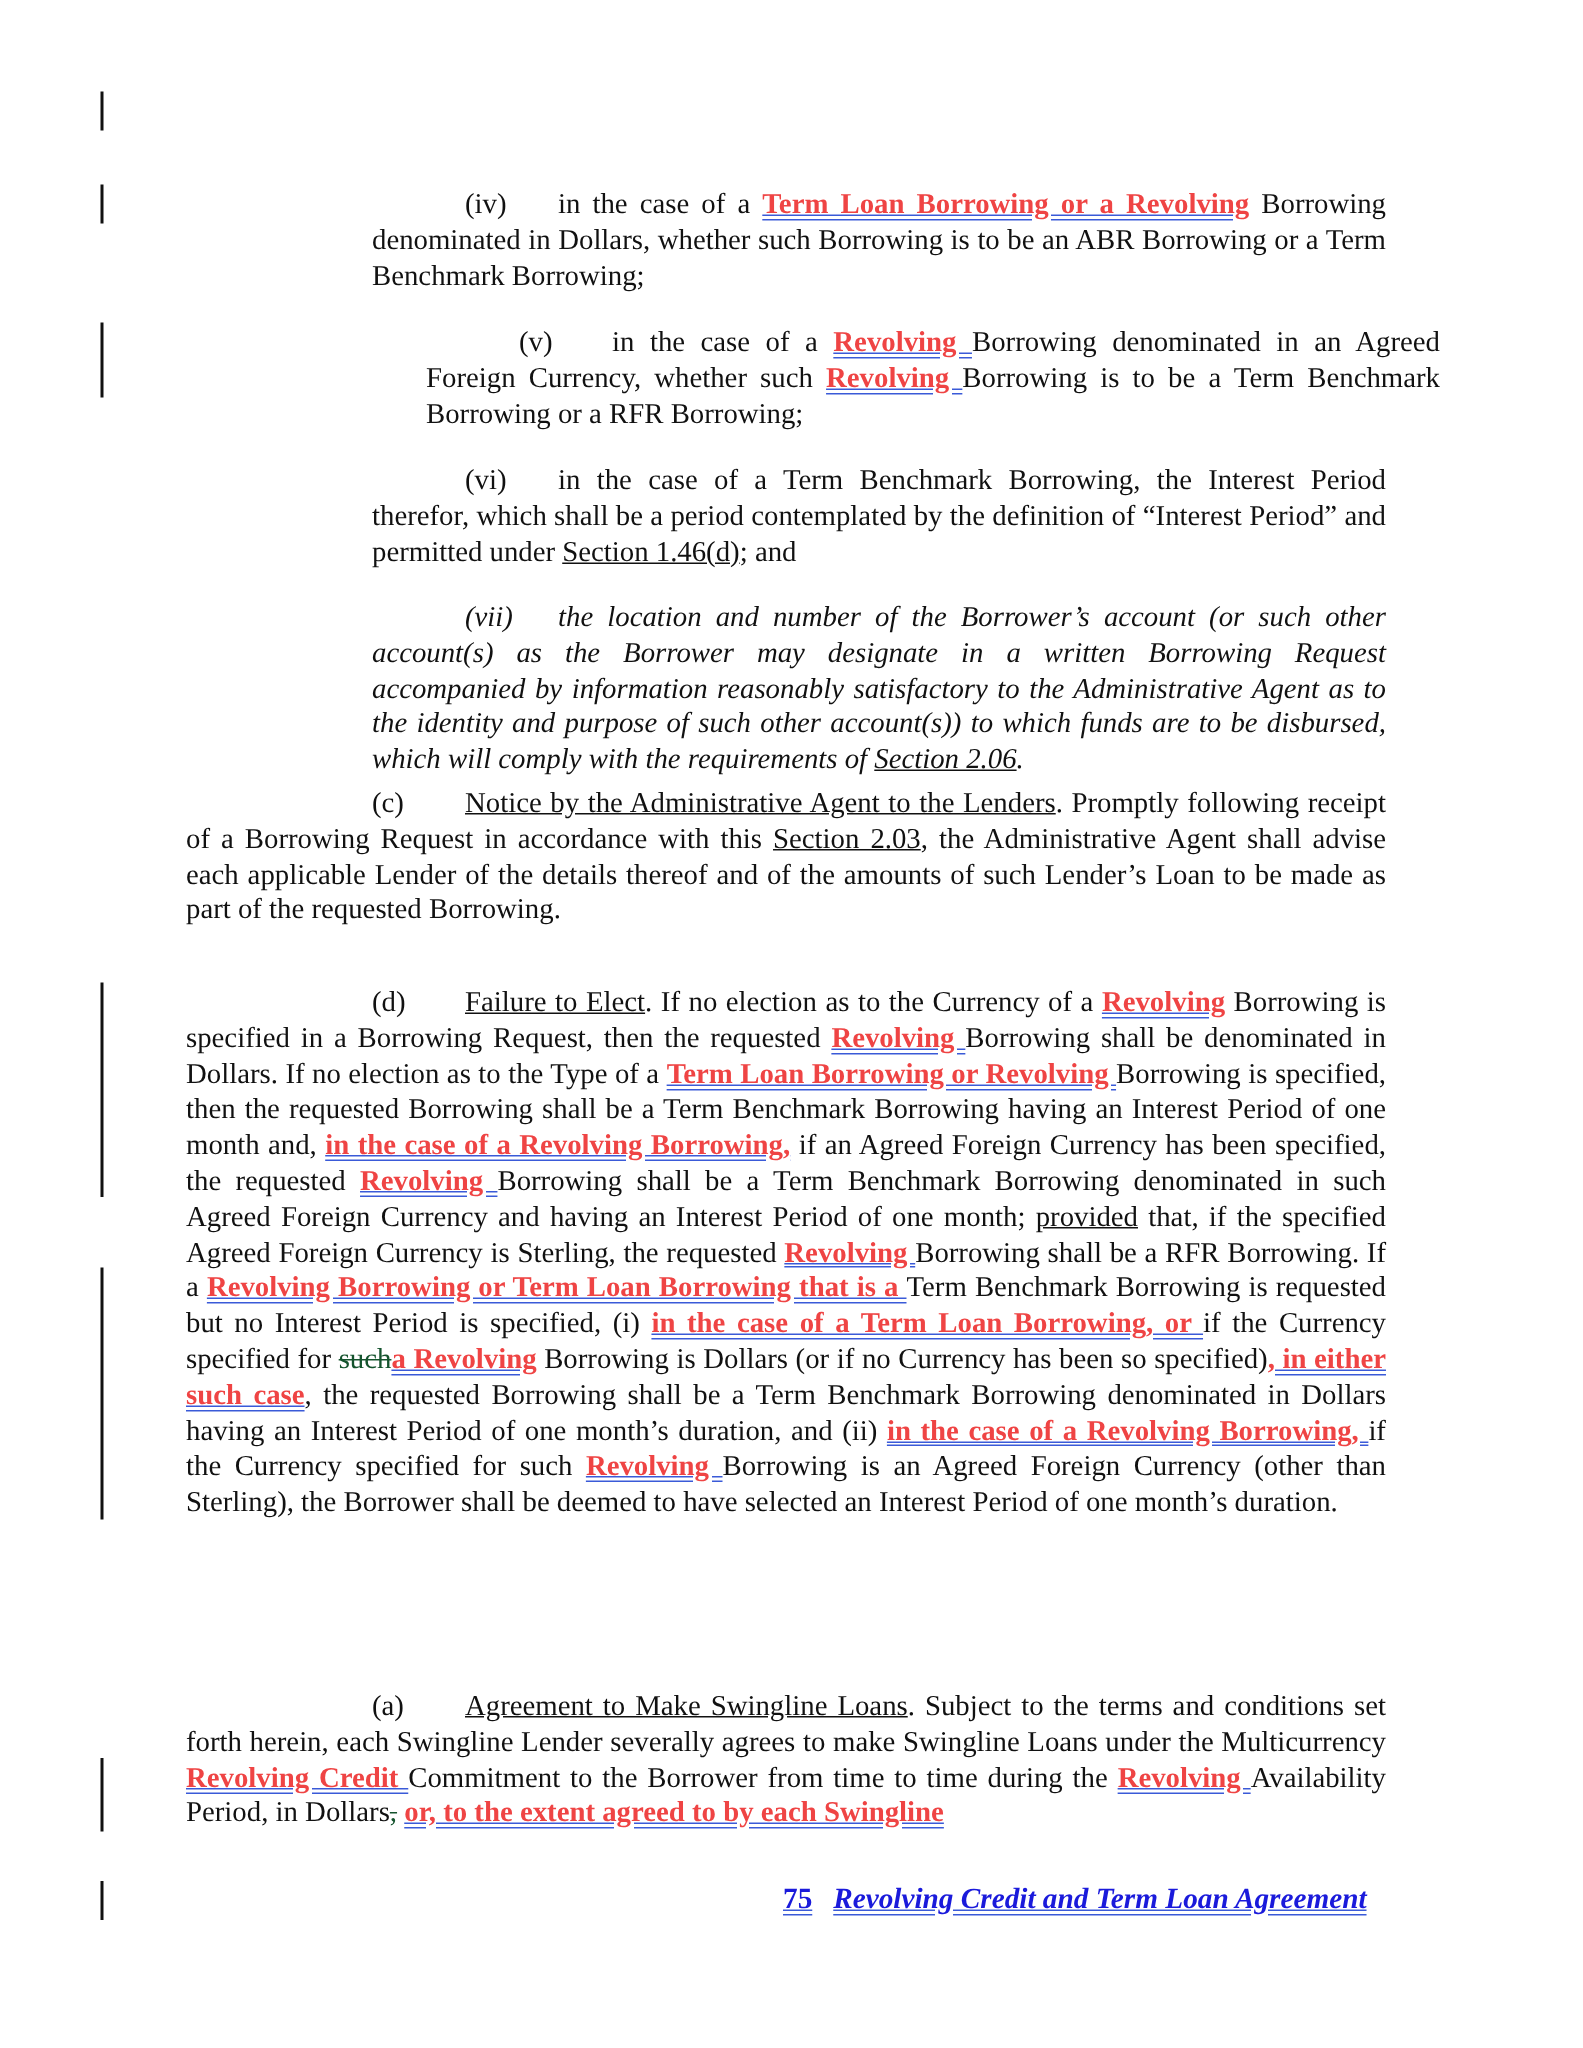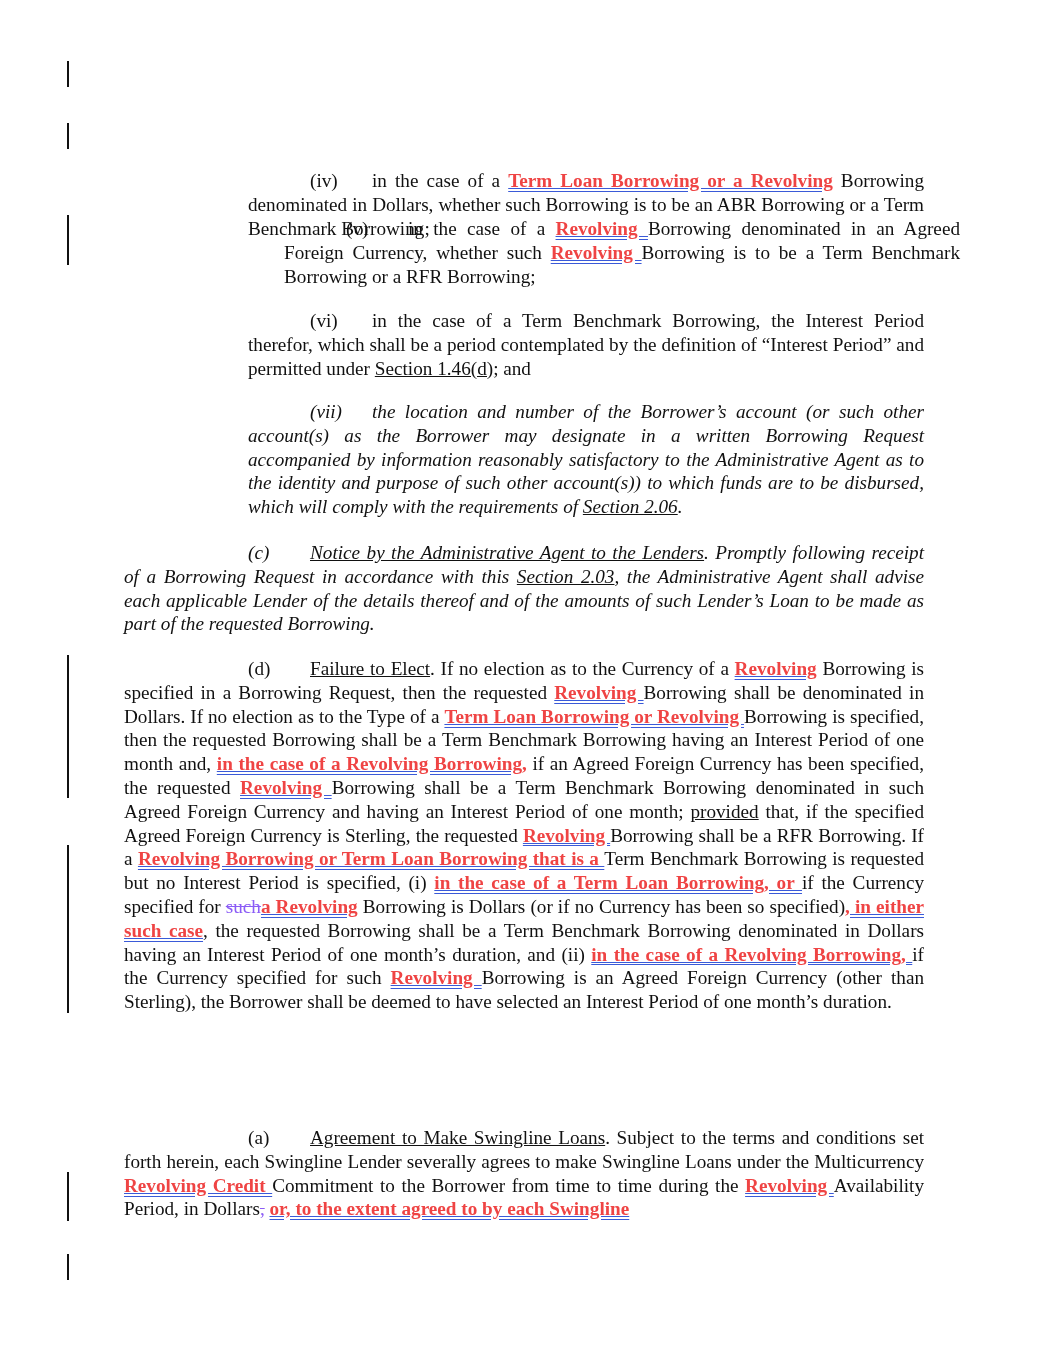--- a/index.html
+++ b/index.html
@@ -6,21 +6,21 @@
   body { width: 1055px; height: 1365px; position: relative; overflow: hidden;
          font-family: "Liberation Serif", "DejaVu Serif", serif; color: #111; }
   .page { position: absolute; left: 0; top: 0; width: 1055px; height: 1365px; }
   .bar { position: absolute; left: 67px; width: 2px; background: #111; }
   .p { position: absolute; font-size: 19.2px; line-height: 23.8px; text-align: justify; }
   .sub { left: 248px; width: 676px; }
   .full { left: 124px; width: 800px; }
   .ind1 { display: inline-block; width: 62px; }
   .ind0 { display: inline-block; width: 124px; }
   .ins { color: #ef4444; font-weight: bold; text-decoration: underline double; text-decoration-color: #3a5ad8; }
-  .del { color: #8b5cf6; text-decoration: line-through; }
+  .del { color: #14532d; text-decoration: line-through; }
   .u { text-decoration: underline; }
   .p span { white-space: normal; }
   .footer { position: absolute; left: 522px; top: 1256px; font-size: 19.5px; font-weight: bold; font-style: italic;
             color: #1a1adb; text-decoration: underline double; text-decoration-color: #3a5ad8; white-space: nowrap; }
   .footer .num { font-style: normal; margin-right: 14px; }
 </style>
 </head>
 <body>
 
 <div class="page">
@@ -29,41 +29,44 @@
       <div class="bar" style="top: 61px; height: 26px;"></div>
       <div class="bar" style="top: 123px; height: 26px;"></div>
       <div class="bar" style="top: 215px; height: 50px;"></div>
       <div class="bar" style="top: 655px; height: 143px;"></div>
       <div class="bar" style="top: 845px; height: 168px;"></div>
       <div class="bar" style="top: 1172px; height: 49px;"></div>
       <div class="bar" style="top: 1254px; height: 26px;"></div>
     </div>
 
   <div class="p sub" style="top:125px;">
-    <span class="ind1" style="width:62px;"></span><span style="display:inline-block;width:62px;margin-top:44px;">(iv)</span><span>in the case of a </span><span class="ins">Term Loan Borrowing or a Revolving</span><span> Borrowing denominated in Dollars, whether such Borrowing is to be an ABR Borrowing or a Term Benchmark Borrowing;</span>
+    <span class="ind1" style="width:62px;"></span><span style="display:inline-block;width:62px;">(iv)</span><span>in the case of a </span><span class="ins">Term Loan Borrowing or a Revolving</span><span> Borrowing denominated in Dollars, whether such Borrowing is to be an ABR Borrowing or a Term Benchmark Borrowing;</span>
   </div>
 
   <div class="p sub" style="top:217px;margin-left:36px;">
     <span class="ind1"></span><span style="display:inline-block;width:62px;">(v)</span><span>in the case of a </span><span class="ins">Revolving </span><span>Borrowing denominated in an Agreed Foreign Currency, whether such </span><span class="ins">Revolving </span><span>Borrowing is to be a Term Benchmark Borrowing or a RFR Borrowing;</span>
   </div>
 
   <div class="p sub" style="top:309px;">
     <span class="ind1"></span><span style="display:inline-block;width:62px;">(vi)</span><span>in the case of a Term Benchmark Borrowing, the Interest Period therefor, which shall be a period contemplated by the definition of “Interest Period” and permitted under </span><span class="u">Section 1.46(d)</span><span>; and</span>
   </div>
 
   <div class="p sub" style="top:400px;font-style:italic;">
     <span class="ind1"></span><span style="display:inline-block;width:62px;">(vii)</span><span>the location and number of the Borrower’s account (or such other account(s) as the Borrower may designate in a written Borrowing Request accompanied by information reasonably satisfactory to the Administrative Agent as to the identity and purpose of such other account(s)) to which funds are to be disbursed, which will comply with the requirements of </span><span class="u">Section 2.06</span><span>.</span>
   </div>
 
-  <div class="p full" style="top:541px;font-style:italic;">
+  <div class="p full" style="top:524px;">
     <span class="ind0"></span><span style="display:inline-block;width:62px;">(c)</span><span class="u">Notice by the Administrative Agent to the Lenders</span><span>.  Promptly following receipt of a Borrowing Request in accordance with this </span><span class="u">Section 2.03</span><span>, the Administrative Agent shall advise each applicable Lender of the details thereof and of the amounts of such Lender’s Loan to be made as part of the requested Borrowing.</span>
   </div>
 
   <div class="p full" style="top:657px;">
     <span class="ind0"></span><span style="display:inline-block;width:62px;">(d)</span><span class="u">Failure to Elect</span><span>.  If no election as to the Currency of a </span><span class="ins">Revolving</span><span> Borrowing is specified in a Borrowing Request, then the requested </span><span class="ins">Revolving </span><span>Borrowing shall be denominated in Dollars.  If no election as to the Type of a </span><span class="ins">Term Loan Borrowing or Revolving </span><span>Borrowing is specified, then the requested Borrowing shall be a Term Benchmark Borrowing having an Interest Period of one month and, </span><span class="ins">in the case of a Revolving Borrowing,</span><span> if an Agreed Foreign Currency has been specified, the requested </span><span class="ins">Revolving </span><span>Borrowing shall be a Term Benchmark Borrowing denominated in such Agreed Foreign Currency and having an Interest Period of one month; </span><span class="u">provided</span><span> that, if the specified Agreed Foreign Currency is Sterling, the requested </span><span class="ins">Revolving </span><span>Borrowing shall be a RFR Borrowing.  If a </span><span class="ins">Revolving Borrowing or Term Loan Borrowing that is a </span><span>Term Benchmark Borrowing is requested but no Interest Period is specified, (i) </span><span class="ins">in the case of a Term Loan Borrowing, or </span><span>if the Currency specified for </span><span class="del">such</span><span class="ins">a Revolving</span><span> Borrowing is Dollars (or if no Currency has been so specified)</span><span class="ins">, in either such case</span><span>, the requested Borrowing shall be a Term Benchmark Borrowing denominated in Dollars having an Interest Period of one month’s duration, and (ii)&nbsp;</span><span class="ins">in the case of a Revolving Borrowing, </span><span>if the Currency specified for such </span><span class="ins">Revolving </span><span>Borrowing is an Agreed Foreign Currency (other than Sterling), the Borrower shall be deemed to have selected an Interest Period of one month’s duration.</span>
   </div>
 
 
   <div class="p full" style="top:1126px;">
     <span class="ind0"></span><span style="display:inline-block;width:62px;">(a)</span><span class="u">Agreement to Make Swingline Loans</span><span>.  Subject to the terms and conditions set forth herein, each Swingline Lender severally agrees to make Swingline Loans under the Multicurrency </span><span class="ins">Revolving Credit </span><span>Commitment to the Borrower from time to time during the </span><span class="ins">Revolving </span><span>Availability Period, in Dollars</span><span class="del">,</span><span> </span><span class="ins">or, to the extent agreed to by each Swingline</span>
   </div>
 
+  <div class="footer">
+    <span class="num">75</span><span>Revolving Credit and Term Loan Agreement</span>
+  </div>
 </div>
 
 </body></html>

